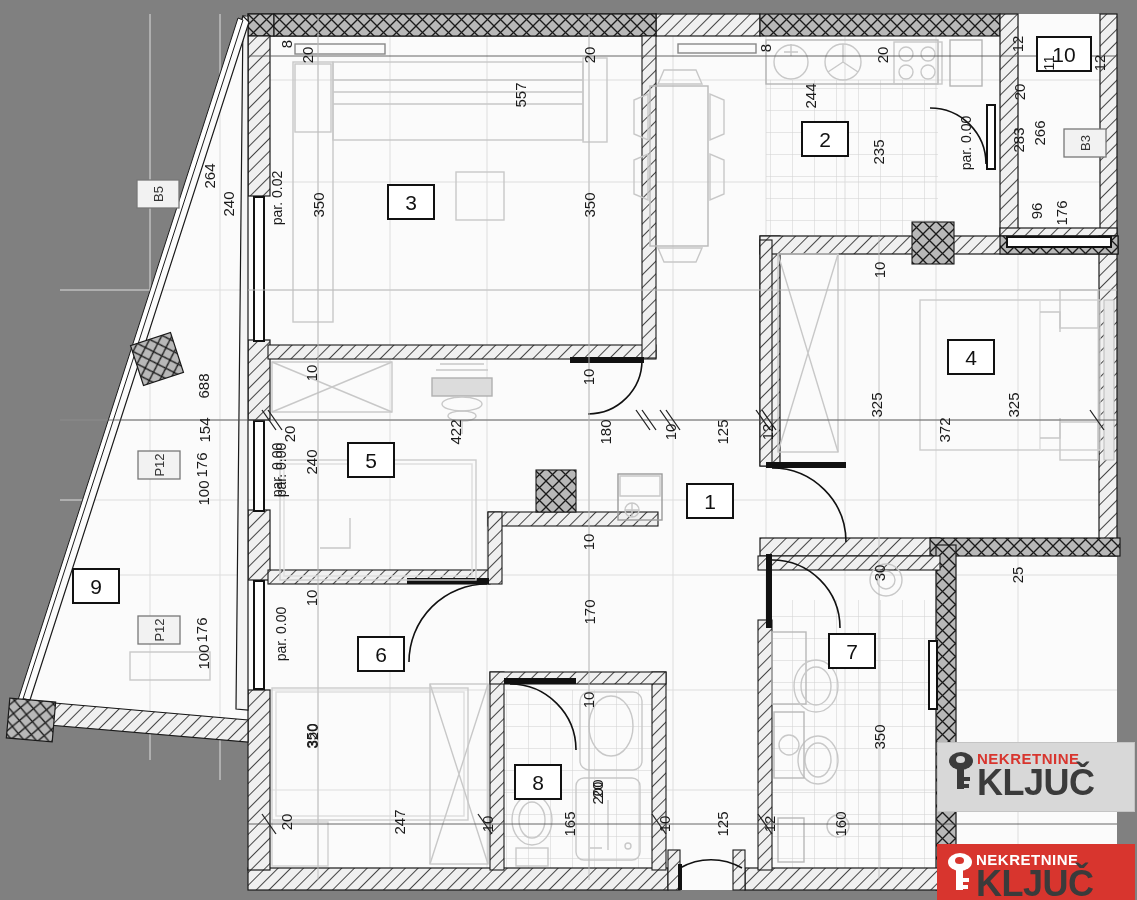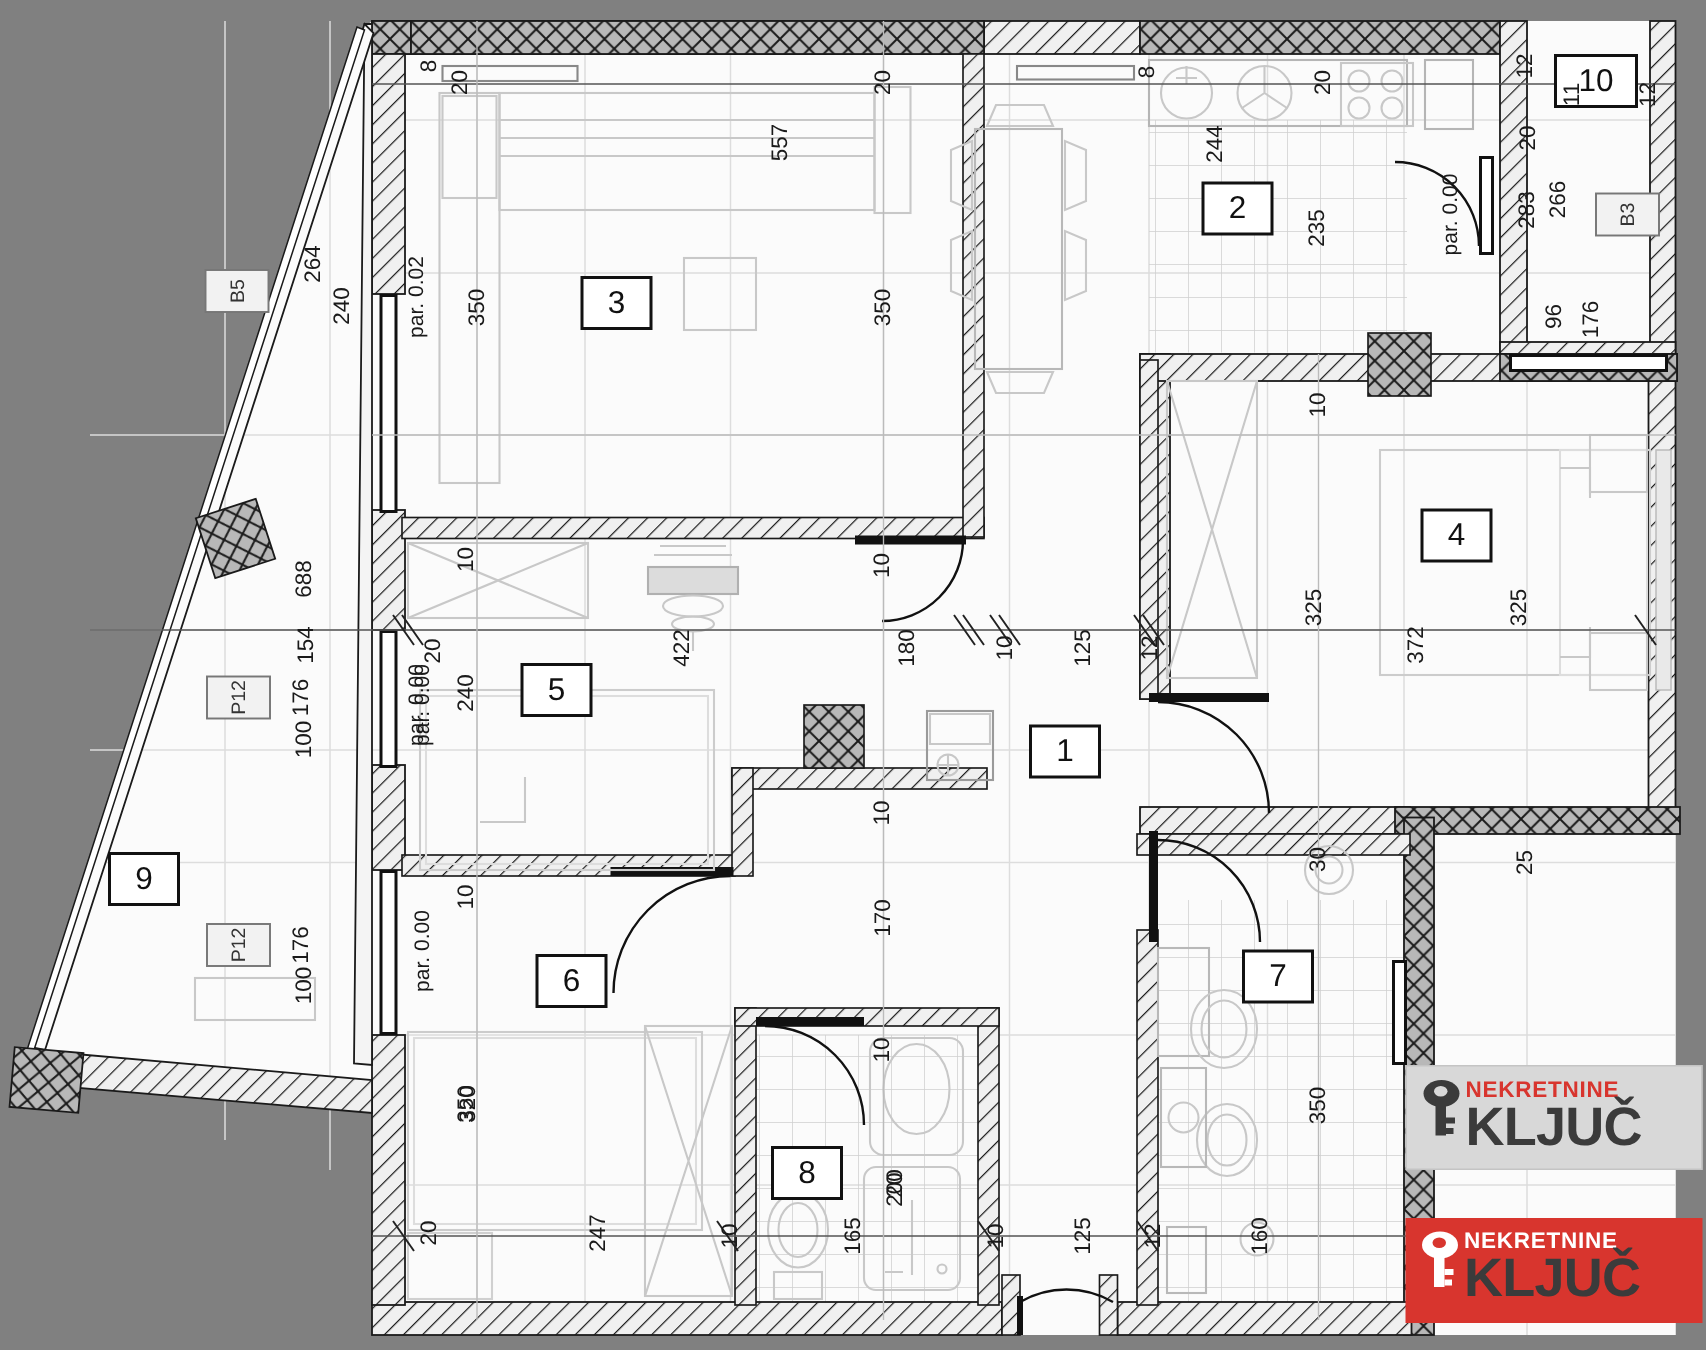--- a/index.html
+++ b/index.html
@@ -3,21 +3,21 @@
 <meta charset="utf-8">
 <title>Floor Plan</title>
 <style>
   html,body{margin:0;padding:0;background:#808080;}
   body{width:1137px;height:900px;overflow:hidden;
        font-family:"Liberation Sans", sans-serif;}
   #stage{position:relative;width:1137px;height:900px;background:#808080;}
   svg#plan{position:absolute;left:0;top:0;width:1137px;height:900px;}
 
   
-  .wm{position:absolute;box-sizing:border-box;}
+  .wm{position:absolute;box-sizing:border-box;margin-top:32px;}
   #wm-grey{left:937px;top:710px;width:198px;height:70px;background:#d8d8d8;
            border:1px solid #c4c4c4;}
   #wm-red{left:937px;top:812px;width:198px;height:70px;background:#d8352e;}
   .wm-inner{position:absolute;left:10px;top:8px;display:flex;align-items:flex-start;}
   .wm-key{width:26px;height:40px;position:relative;margin-right:3px;flex:0 0 auto;}
   .wm-key .kcirc{position:absolute;left:1px;top:1px;width:24px;height:18px;
       border-radius:50%;background:#fff;}
   .wm-key .kcirc .hole{position:absolute;left:7px;top:4px;width:9px;height:7px;
       border-radius:50%;background:#d8352e;}
   .wm-key .kbody{position:absolute;left:9px;top:14px;width:7px;height:24px;background:#fff;}

